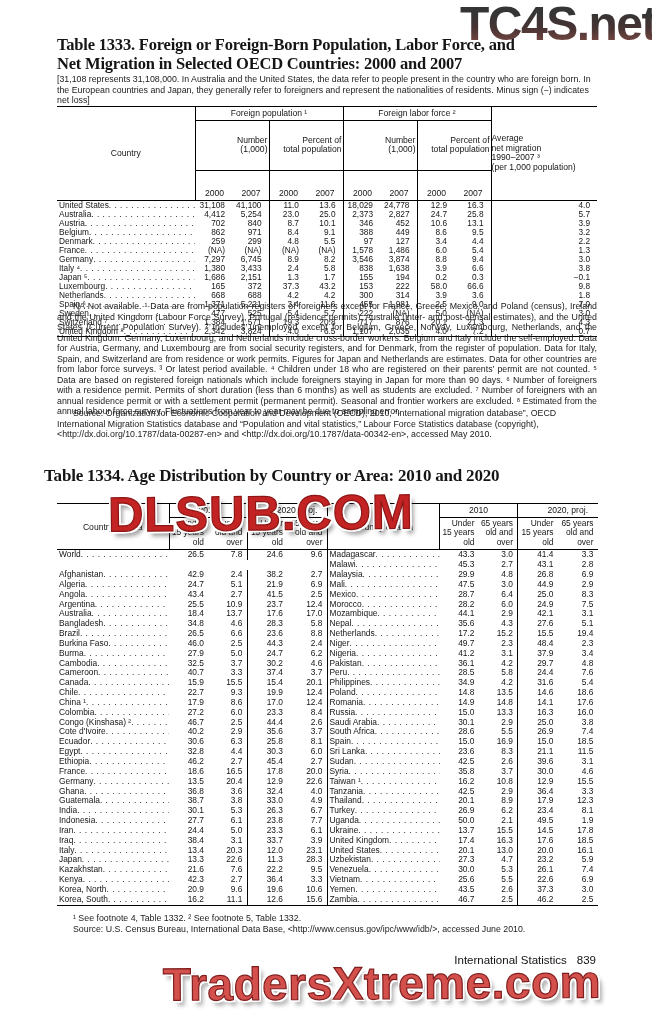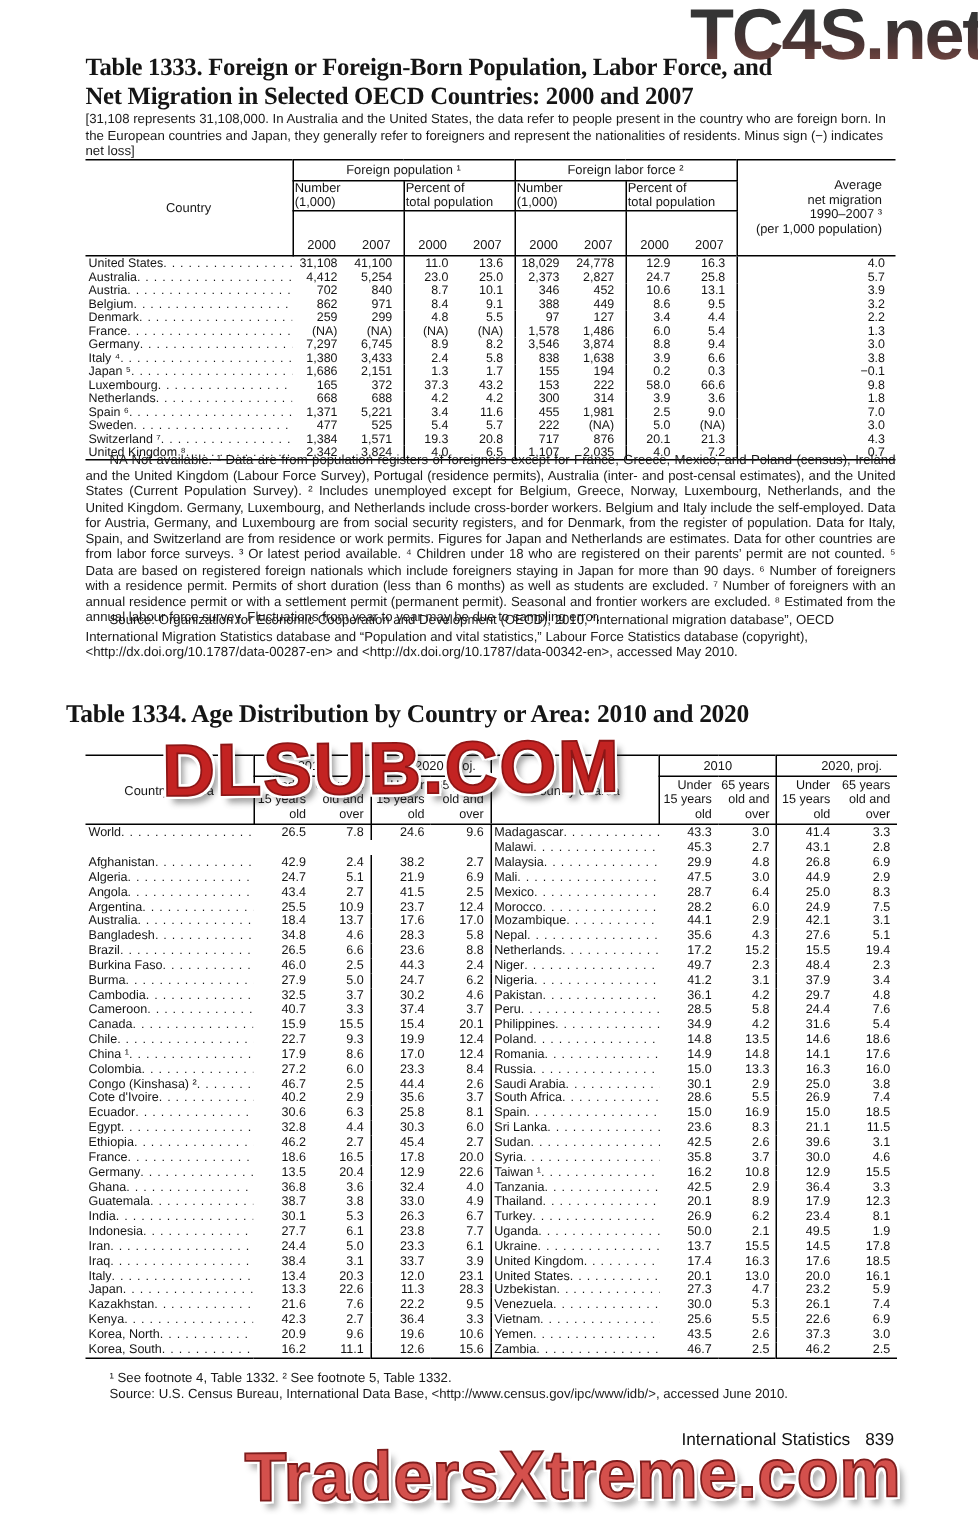--- a/index.html
+++ b/index.html
@@ -29,23 +29,23 @@
   .nm{white-space:nowrap;padding-left:2px;}
   .dots{flex:1;overflow:hidden;white-space:nowrap;}
   .dots::after{content:" . . . . . . . . . . . . . . . . . . . . . . . . . . . . .";letter-spacing:0.5px;}
   .bold{font-weight:bold;}
   .blank td{line-height:9.85px;height:9.85px;}
 
   
   .hC{text-align:center;border-right:1px solid #000;border-bottom:1px solid #000;vertical-align:middle;font-size:8.6px;}
   .hGroup{text-align:center;border-right:1px solid #000;border-bottom:1px solid #000;padding:2px 0 1px;font-size:8.6px;line-height:9.8px;vertical-align:middle;}
   .hGroup.noR{border-right:none;padding-left:20px;}
-  .hSub{text-align:left;border-right:1px solid #000;border-bottom:1px solid #000;padding:0 1px;font-size:8.6px;line-height:9.6px;vertical-align:middle;}
+  .hSub{text-align:right;border-right:1px solid #000;border-bottom:1px solid #000;padding:15px 1px;font-size:8.6px;line-height:9.6px;vertical-align:middle;}
   .hYear{text-align:right;padding:17px 8px 2px 0;border-bottom:1px solid #000;font-size:8.6px;}
-  .hAvg{text-align:right;border-bottom:1px solid #000;padding:2px 9px 2px 0;font-size:8.6px;line-height:9.8px;vertical-align:middle;}
+  .hAvg{text-align:left;border-bottom:1px solid #000;padding:2px 9px 2px 0;font-size:8.6px;line-height:9.8px;vertical-align:middle;}
   .hSub34{text-align:right;border-bottom:1px solid #000;padding:1px 4px 2px 0;font-size:8.4px;line-height:9.5px;vertical-align:bottom;}
 
   
   .pg-right{font-size:11.5px;color:#111;}
   .pg-right .pgnum{margin-left:10px;}
   .pg-left{font-size:9.8px;color:#222;}
 
   
   .wm{pointer-events:none;white-space:nowrap;z-index:30;}
   #wm-top{top:-4px;right:-4px;font-size:48px;font-weight:800;letter-spacing:-1.5px;

